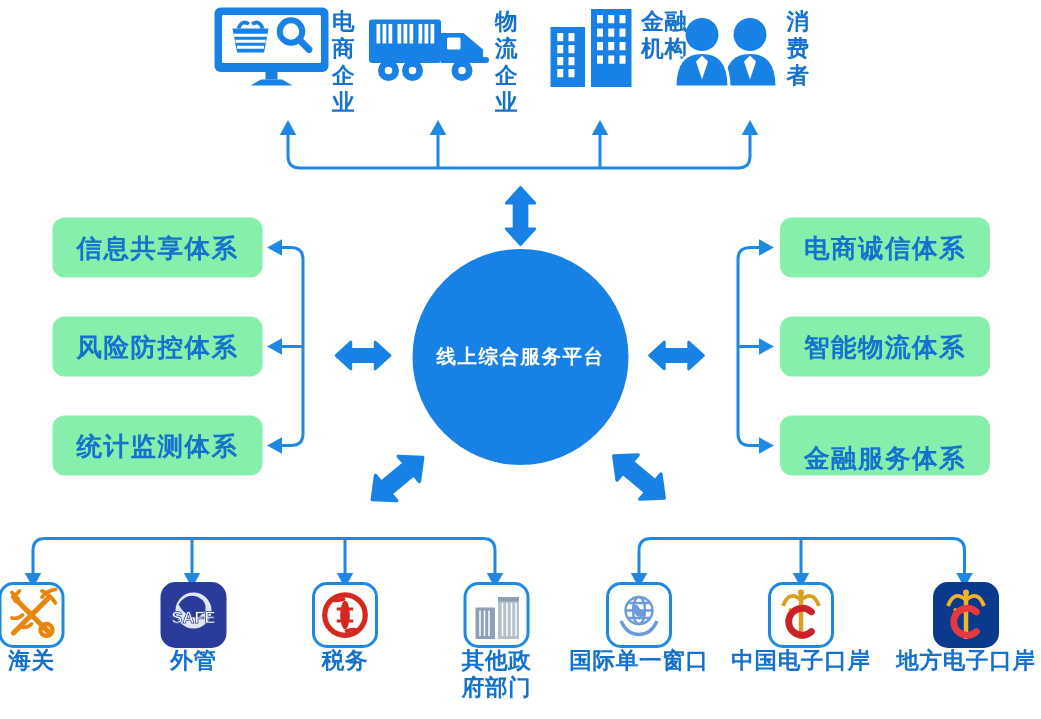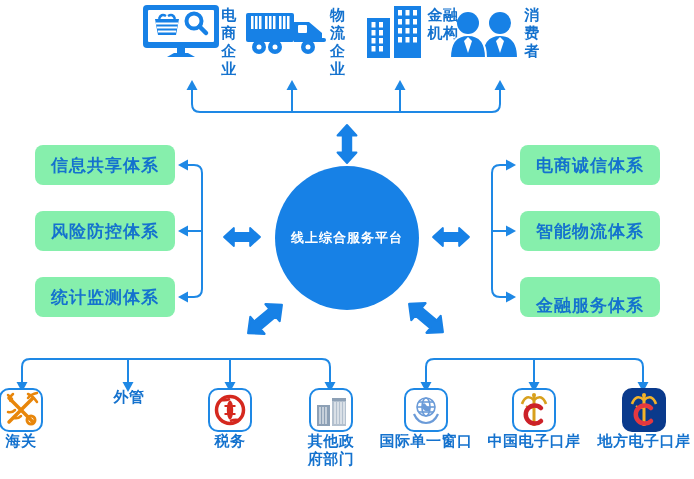--- a/index.html
+++ b/index.html
@@ -227,20 +227,27 @@
           <path d="M27,4 q5,2 9,8 M36,3 q-6,1 -9,5" stroke-width="2.5"></path>
           <path d="M14,20 q-3,3 -7,2 M20,26 q-3,3 -7,2" stroke-width="2.5"></path>
         </g>
         <circle cx="10" cy="10" r="2.2" fill="#E8860B"></circle>
       </svg>
     </div>
     <div class="node-label">海关</div>
   </div>
 
   <div class="bottom-node" style="left:84px;width:90px;">
+    <div class="icon-tile navy">
+      <svg width="40" height="40" viewBox="0 0 40 40">
+        <circle cx="20" cy="17" r="12" fill="#DFE7F5"></circle>
+        <path d="M10,13 q5,-8 13,-5 q6,3 5,9 l-5,5 q-9,-1 -13,-9 z" fill="#2B3B9B"></path>
+        <text x="20" y="25" text-anchor="middle" font-size="11" font-weight="bold" fill="#ffffff" stroke="#2B3B9B" stroke-width="0.5">SAFE</text>
+      </svg>
+    </div>
     <div class="node-label">外管</div>
   </div>
 
   <div class="bottom-node" style="left:185px;width:90px;">
     <div class="icon-tile">
       <svg width="40" height="40" viewBox="0 0 40 40">
         <g stroke="#D5281E" fill="none">
           <path d="M20,6.5 A13.5,13.5 0 0 0 20,33.5" stroke-width="3.5"></path>
           <path d="M20,6.5 A13.5,13.5 0 0 1 20,33.5" stroke-width="3.5"></path>
           <path d="M20,9 q-5,2 -8,1 M20,31 q5,-2 8,-1" stroke-width="2.5"></path>

